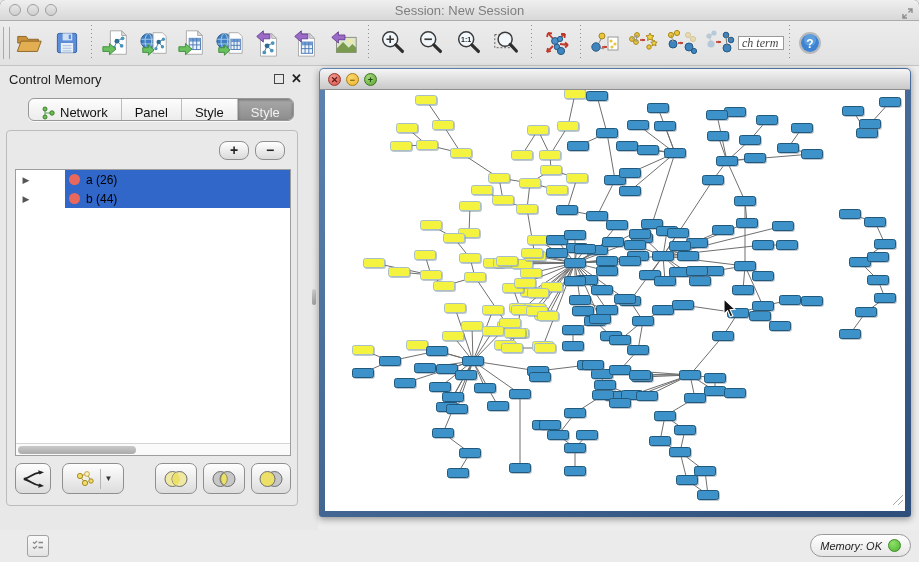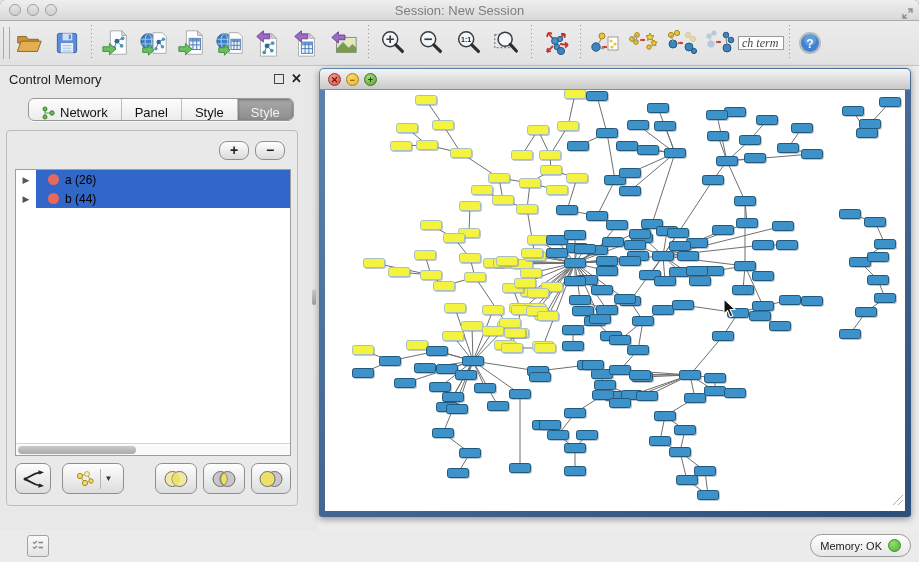--- a/index.html
+++ b/index.html
@@ -54,21 +54,21 @@
     border:1px solid #bcbcbc; border-radius:4px; background:#e9e9e9; }
   .pm { position:absolute; top:10px; width:30px; height:19px; border:1px solid #8f8f8f;
     border-radius:8px; background:linear-gradient(#ffffff,#dadada);
     font-size:14px; font-weight:bold; color:#222; line-height:15px; }
   .pm.plus { right:48px; } .pm.minus { right:12px; }
   .setlist { position:absolute; left:8px; top:38px; width:276px; height:287px;
     border:1px solid #9e9e9e; background:#fff; overflow:hidden; }
   .srow { position:relative; height:19px; display:flex; align-items:center; }
   .srow .tri { width:20px; text-align:center; font-size:9px; color:#555; flex:0 0 20px; }
   .srow .selband { flex:1; height:100%; background:#3067c8; display:flex;
-    align-items:center; gap:6px; padding-left:12px; }
+    align-items:center; gap:6px; padding-left:4px;margin-left:29px; }
   .srow .dot { width:11px; height:11px; border-radius:50%; background:#e9685d; }
   .srow .slabel { font-size:12px; color:#000; }
   .hscroll { position:absolute; left:0; bottom:0; width:100%; height:12px;
     background:#fafafa; border-top:1px solid #d5d5d5; }
   .hthumb { position:absolute; left:2px; top:2px; width:118px; height:8px;
     border-radius:4px; background:linear-gradient(#c9c9c9,#ababab); }
   .opsrow { position:absolute; left:8px; bottom:10px; width:276px; height:32px; }
   .ob { position:absolute; top:0; height:31px; border:1px solid #8f8f8f; border-radius:7px;
     background:linear-gradient(#fefefe,#dcdcdc); display:flex; align-items:center; justify-content:center; }
   .ob.split { left:0; width:36px; }
@@ -104,21 +104,21 @@
   .cursor { position:absolute; left:398px; top:208px; }
   .rgrip { position:absolute; right:1px; bottom:1px; }
 
   
   .statusbar { position:absolute; left:0; bottom:0; width:919px; height:32px; background:#ebebeb; }
   .taskbtn { position:absolute; left:27px; top:5px; width:22px; height:22px;
     border:1px solid #a2a2a2; border-radius:3px; background:linear-gradient(#fafafa,#e3e3e3);
     font-size:8px; color:#777; line-height:9px; }
   .membtn { position:absolute; right:8px; top:4px; height:23px; padding:0 9px;
     border:1px solid #9a9a9a; border-radius:12px; background:linear-gradient(#ffffff,#e6e6e6);
-    display:flex; align-items:center; gap:6px; font-size:11px; color:#222; }
+    display:flex; align-items:center; gap:6px; font-size:11px; color:#222;font-style:italic; }
   .memdot { width:13px; height:13px; border-radius:50%;
     background:radial-gradient(circle at 35% 30%,#90e06c,#4eb32e); border:1px solid #3a8a20; }
 </style>
 </head>
 <body>
 
 <div class="titlebar">
   <span class="tl c"></span>
   <span class="tl m"></span>
   <span class="tl z"></span>

